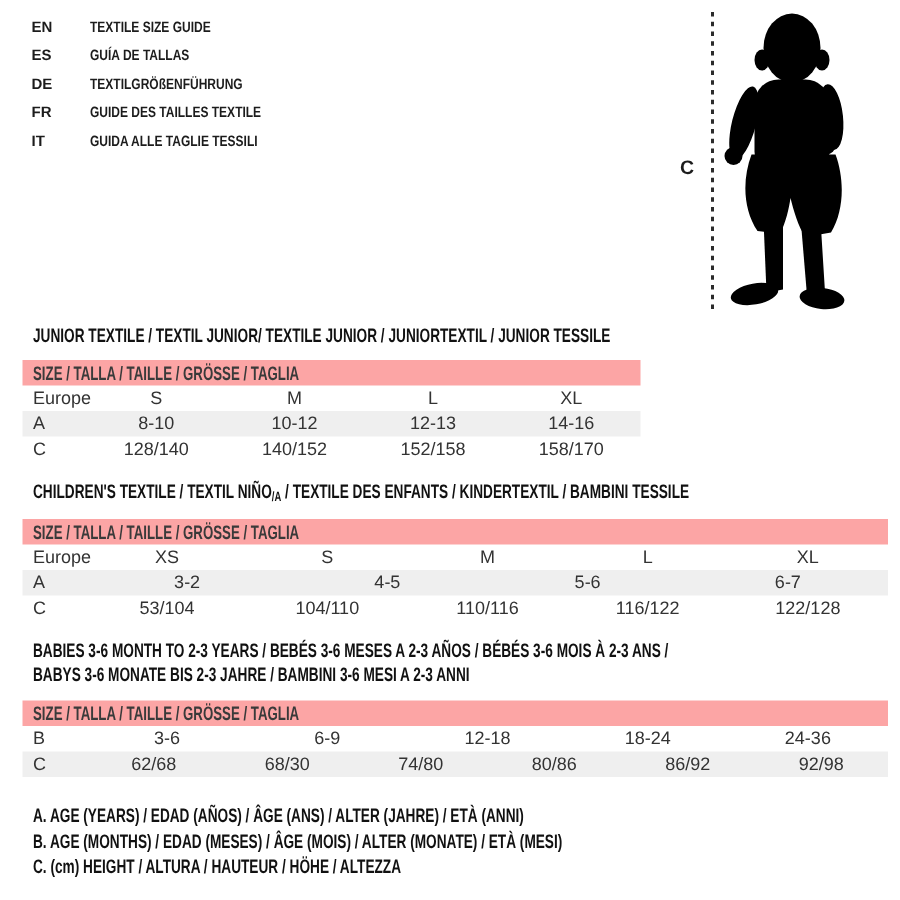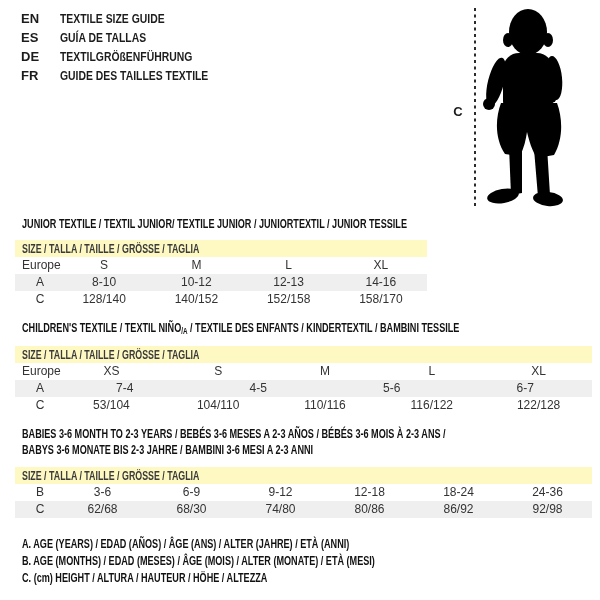--- a/index.html
+++ b/index.html
@@ -6,43 +6,43 @@
   .screen {
     position:relative; width:600px; height:600px; background:#ffffff;
     font-family:"Liberation Sans", sans-serif; color:#1c1c1c; overflow:hidden;
   }
   .condensed { display:inline-block; white-space:nowrap; transform-origin:0 50%; }
   .s80 { transform:scaleX(0.80); }
   .s68 { transform:scaleX(0.68); }
 
   
   .languages { position:absolute; left:21px; top:9px; }
-  .lang-row { display:flex; height:19px; line-height:19px; font-size:13px; font-weight:bold; }
+  .lang-row { display:flex; height:19px; line-height:19px; font-size:10px; font-weight:bold; }
   .lang-code { flex:none; width:39px; }
   .lang-label { white-space:nowrap; }
 
   
   .measure-line { position:absolute; left:473px; top:8px; }
   .measure-label { position:absolute; left:449px; top:104px; width:18px; text-align:center;
                    font-size:13px; font-weight:bold; color:#1c1c1c; }
   .baby { position:absolute; left:481px; top:7px; }
   .baby * { fill:#000000; }
 
   
   .sec-title { position:absolute; left:22px; font-size:13px; font-weight:bold; line-height:13px;
                white-space:nowrap; transform:scaleX(0.70); transform-origin:0 50%; color:#111; }
   .sub { font-size:9px; vertical-align:-2px; }
 
   
   .size-table { position:absolute; left:15px; font-size:12px; color:#333; }
-  .thead { height:17px; line-height:17px; background:#fef9c3; padding-left:7px;
+  .thead { height:17px; line-height:17px; background:#fca5a5; padding-left:7px;
            font-size:13px; font-weight:bold; color:#3a3a3a; overflow:hidden; }
   .trow { display:flex; height:17px; line-height:17px; }
   .trow.shaded { background:#efefef; }
-  .rlabel { flex:none; width:36px; padding-left:7px; text-align:center; white-space:nowrap; }
+  .rlabel { flex:none; width:36px; padding-left:7px; text-align:left; white-space:nowrap; }
   .cell { flex:1; text-align:center; white-space:nowrap; }
 
   
   .footnote { position:absolute; left:22px; font-size:13px; font-weight:bold; line-height:13px;
               white-space:nowrap; transform:scaleX(0.70); transform-origin:0 50%; color:#111; }
 </style>
 </head>
 <body>
 
 <div class="screen">
@@ -56,20 +56,24 @@
       <span class="lang-code">ES</span>
       <span class="lang-label condensed s80">GUÍA DE TALLAS</span>
     </div>
     <div class="lang-row">
       <span class="lang-code">DE</span>
       <span class="lang-label condensed s80">TEXTILGRÖßENFÜHRUNG</span>
     </div>
     <div class="lang-row">
       <span class="lang-code">FR</span>
       <span class="lang-label condensed s80">GUIDE DES TAILLES TEXTILE</span>
+    </div>
+    <div class="lang-row">
+      <span class="lang-code">IT</span>
+      <span class="lang-label condensed s80">GUIDA ALLE TAGLIE TESSILI</span>
     </div>
   </div>
 
   <svg class="measure-line" width="4" height="201">
     <line x1="2" y1="0" x2="2" y2="201" stroke="#2b2b2b" stroke-width="2" stroke-dasharray="3 3.5"></line>
   </svg>
   <div class="measure-label">C</div>
   <svg class="baby" width="92" height="201" viewBox="0 0 92 201">
     <ellipse cx="47" cy="25" rx="19" ry="23"></ellipse>
     <ellipse cx="27" cy="33" rx="5" ry="7"></ellipse>
@@ -124,21 +128,21 @@
     <div class="trow">
       <span class="rlabel">Europe</span>
       <span class="cell">XS</span>
       <span class="cell">S</span>
       <span class="cell">M</span>
       <span class="cell">L</span>
       <span class="cell">XL</span>
     </div>
     <div class="trow shaded">
       <span class="rlabel">A</span>
-      <span class="cell">7-4</span>
+      <span class="cell">3-2</span>
       <span class="cell">4-5</span>
       <span class="cell">5-6</span>
       <span class="cell">6-7</span>
     </div>
     <div class="trow">
       <span class="rlabel">C</span>
       <span class="cell">53/104</span>
       <span class="cell">104/110</span>
       <span class="cell">110/116</span>
       <span class="cell">116/122</span>
@@ -149,21 +153,20 @@
   <div class="sec-title" style="top:427px">BABIES 3-6 MONTH TO 2-3 YEARS / BEBÉS 3-6 MESES A 2-3 AÑOS / BÉBÉS 3-6 MOIS À 2-3 ANS /</div>
   <div class="sec-title" style="top:443px">BABYS 3-6 MONATE BIS 2-3 JAHRE / BAMBINI 3-6 MESI A 2-3 ANNI</div>
   <div class="size-table" style="top:467px; width:577px">
     <div class="thead">
       <span class="condensed s68">SIZE / TALLA / TAILLE / GRÖSSE / TAGLIA</span>
     </div>
     <div class="trow">
       <span class="rlabel">B</span>
       <span class="cell">3-6</span>
       <span class="cell">6-9</span>
-      <span class="cell">9-12</span>
       <span class="cell">12-18</span>
       <span class="cell">18-24</span>
       <span class="cell">24-36</span>
     </div>
     <div class="trow shaded">
       <span class="rlabel">C</span>
       <span class="cell">62/68</span>
       <span class="cell">68/30</span>
       <span class="cell">74/80</span>
       <span class="cell">80/86</span>

